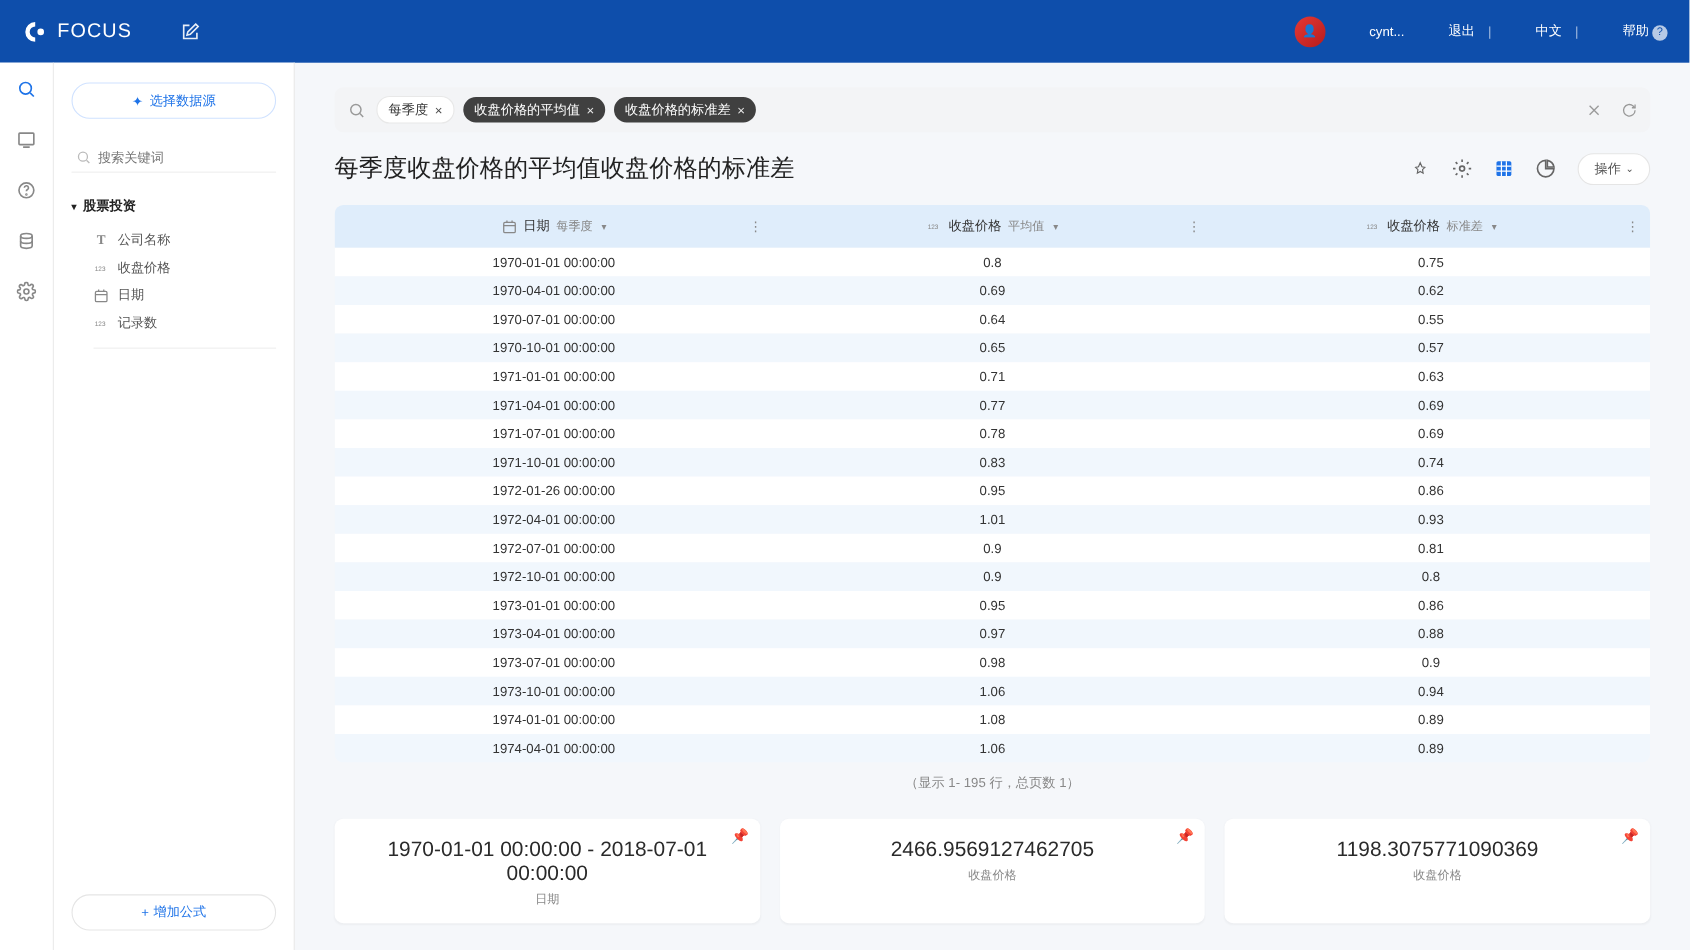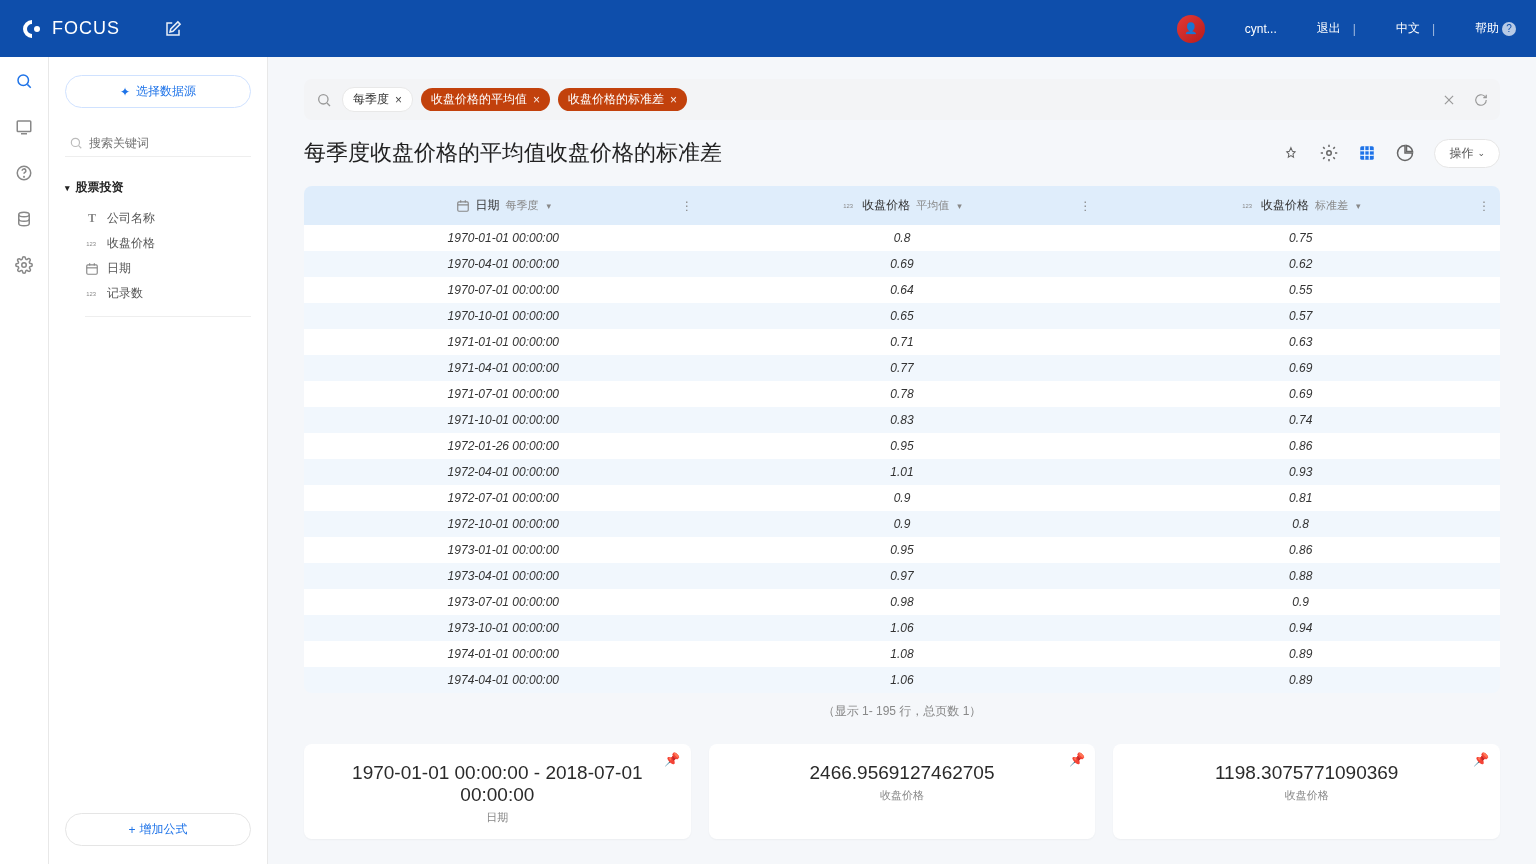--- a/index.html
+++ b/index.html
@@ -33,41 +33,41 @@
 .leaf-icon { width: 14px; text-align: center; color: #888; }
 .sidebar-divider { border-top: 1px solid #eee; margin: 10px 0 0 20px; }
 .add-formula-btn { margin-top: auto; border: 1px solid #e5e5e5; color: #1e73e8; background: #fff; border-radius: 18px; padding: 7px 12px; font-size: 12px; cursor: pointer; display: flex; align-items: center; justify-content: center; gap: 4px; }
 
 .main { flex: 1; overflow-y: auto; padding: 22px 36px 36px; }
 .query-bar { background: #f3f4f6; border-radius: 8px; padding: 8px 12px; display: flex; align-items: center; gap: 10px; }
 .query-bar .qicon { color: #999; }
 .chips { display: flex; gap: 8px; align-items: center; }
 .chip { display: inline-flex; align-items: center; gap: 6px; border-radius: 12px; padding: 3px 10px; font-size: 12px; cursor: pointer; }
 .chip-plain { background: #fff; border: 1px solid #e8e8e8; color: #333; }
-.chip-blue { background: #c2410c; color: #fff; }
+.chip-blue { background: #404040; color: #fff; }
 .chip-x { font-size: 12px; opacity: 0.9; cursor: pointer; }
 .query-bar .spacer { flex: 1; }
 .query-right { display: flex; gap: 18px; color: #999; }
 .q-action { cursor: pointer; }
 
 .title-row { margin-top: 18px; display: flex; align-items: center; }
 .page-title { font-size: 22px; font-weight: 500; color: #222; }
 .title-actions { margin-left: auto; display: flex; align-items: center; gap: 20px; }
 .ta-icon { color: #666; cursor: pointer; width: 18px; height: 18px; display:flex; align-items:center; justify-content:center; }
 .ta-icon.active { color: #1e73e8; }
 .ops-btn { border: 1px solid #e5e5e5; border-radius: 16px; padding: 5px 14px; font-size: 12px; color: #555; cursor: pointer; background: #fff; display: flex; align-items: center; gap: 4px; }
 
 .table-wrap { margin-top: 18px; border-radius: 8px; overflow: hidden; }
 .thead { display: grid; grid-template-columns: 1fr 1fr 1fr; background: #dfedfb; }
 .th { padding: 11px 16px; display: flex; align-items: center; justify-content: center; gap: 6px; color: #333; font-size: 12px; position: relative; }
 .th .hicon { color: #888; font-size: 12px; }
 .th .sub { color: #888; font-size: 11px; }
 .th .caret { color: #888; font-size: 9px; margin-left: 2px; }
 .th .dots { position: absolute; right: 10px; color: #888; cursor: pointer; }
-.tbody .tr { display: grid; grid-template-columns: 1fr 1fr 1fr; font-style: italic; }
+.tbody .tr { display: grid; grid-template-columns: 1fr 1fr 1fr; }
 .tbody .tr:nth-child(odd) { background: #fff; }
 .tbody .tr:nth-child(even) { background: #f1f7fd; }
 .td { padding: 6px 16px; text-align: center; font-size: 12px; color: #333; }
 .table-footer { text-align: center; color: #888; font-size: 12px; padding: 10px 0 6px; }
 
 .cards { margin-top: 18px; display: flex; gap: 18px; }
 .card { flex: 1; background: #fff; border-radius: 8px; padding: 18px 16px 14px; position: relative; text-align: center; box-shadow: 0 1px 2px rgba(0,0,0,0.04); }
 .card-pin { position: absolute; right: 10px; top: 8px; color: #555; font-size: 13px; cursor: pointer; }
 .card-value { font-size: 19px; color: #2a2a2a; font-weight: 400; }
 .card-label { font-size: 11px; color: #888; margin-top: 4px; }

